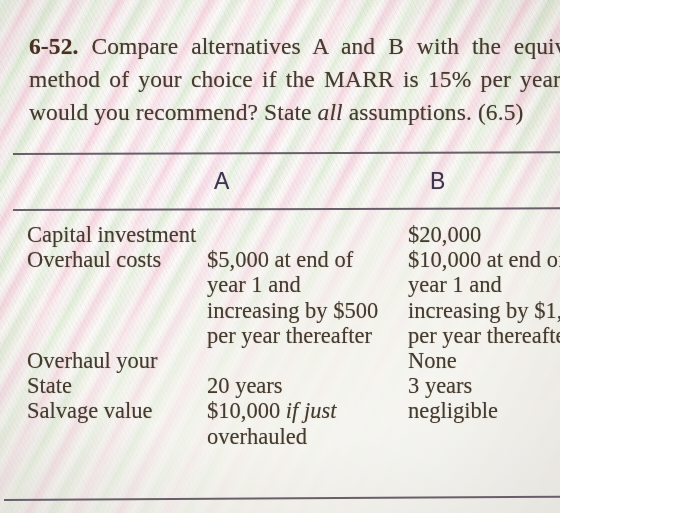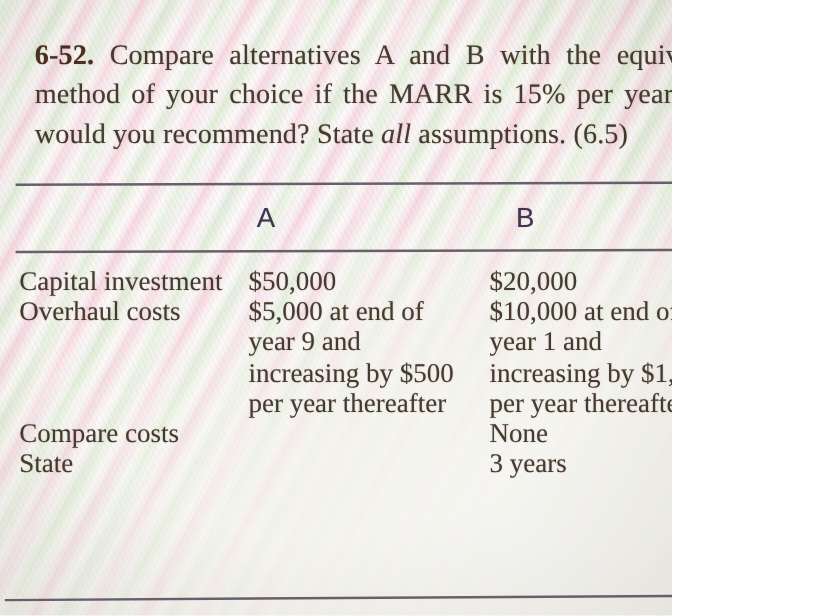--- a/index.html
+++ b/index.html
@@ -140,21 +140,21 @@
   .trow {
     position: relative;
     display: block;
     width: 700px;
   }
   .cell {
     position: absolute;
     top: 0;
     white-space: pre-line;
   }
-  .cell.label { left: 16px;  width: 195px; }
+  .cell.label { left: 27px;  width: 195px; }
   .cell.a     { left: 207px; width: 222px; }
   .cell.b     { left: 408px; width: 255px; }
   .cell .ital { font-style: italic; }
 </style>
 </head>
 <body>
 
 <div id="page">
 
   <div class="bg-base"></div>
@@ -172,42 +172,48 @@
     <div class="rule mid"></div>
     <div class="rule bottom"></div>
 
     <div class="col-head a">A</div>
     <div class="col-head b">B</div>
 
     <div class="tbl">
 
       <div class="trow" style="height:25.2px">
         <span class="cell label">Capital investment</span>
-        <span class="cell a">$50,000</span>
         <span class="cell b">$20,000</span>
       </div>
 
       <div class="trow" style="height:100.8px">
         <span class="cell label">Overhaul costs</span>
         <span class="cell a">$5,000 at end of
-year 9 and
+year 1 and
 increasing by $500
 per year thereafter</span>
         <span class="cell b">$10,000 at end of
 year 1 and
 increasing by $1,000
 per year thereafter</span>
       </div>
 
       <div class="trow" style="height:25.2px">
-        <span class="cell label">Compare costs</span>
+        <span class="cell label">Overhaul your</span>
         <span class="cell b">None</span>
       </div>
 
       <div class="trow" style="height:25.2px">
         <span class="cell label">State</span>
+        <span class="cell a">20 years</span>
         <span class="cell b">3 years</span>
       </div>
 
+      <div class="trow" style="height:50.4px">
+        <span class="cell label">Salvage value</span>
+        <span class="cell a"><span>$10,000 </span><span class="ital">if just</span><span>
+overhauled</span></span>
+        <span class="cell b">negligible</span>
+      </div>
 
     </div>
   </div>
 </div>
 
 </body></html>

